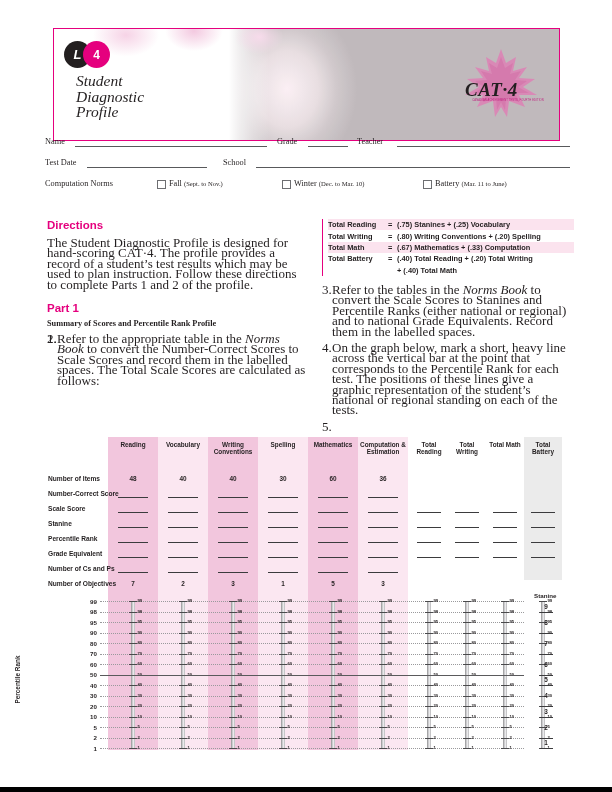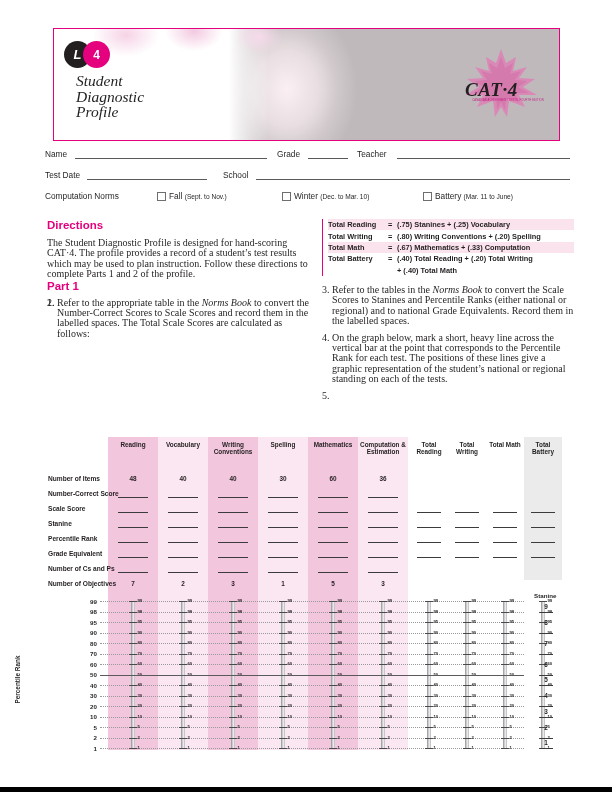--- a/index.html
+++ b/index.html
@@ -62,40 +62,40 @@
     position:absolute; left:16px; top:36px;
     font-family:"Liberation Serif", serif; font-style:italic; font-weight:bold;
     font-size:19px; color:#231f20; letter-spacing:.5px;
   }
   .logo-sub {
     position:absolute; left:17px; top:56px; width:84px; text-align:center;
     font-size:2.6px; color:#c0187c; letter-spacing:.15px; line-height:4px;
   }
 
   
-  .form { position:absolute; left:45px; top:146px; width:525px; font-size:8.3px; }
+  .form { position:absolute; left:45px; top:134px; width:525px; font-size:8.3px;font-family:Liberation Serif, serif; }
   .frow { position:relative; height:21px; }
   .flabel { position:absolute; top:3px; white-space:nowrap; }
   .fline { position:absolute; top:12px; height:0; border-bottom:.8px solid #58595b; }
   .cbox {
     position:absolute; top:4px; width:6.5px; height:6.5px;
     border:.8px solid #6d6e71; background:#fff;
   }
   .cb-label { position:absolute; top:3px; white-space:nowrap; font-size:8.3px; }
   .cb-label small { font-size:6.6px; }
 
   
   .h-pink {
     color:#e5007e; font-weight:bold; font-size:11.5px;
     font-family:"Liberation Sans", sans-serif;
   }
   .col-left { position:absolute; left:47px; top:219px; width:262px; }
   .col-right { position:absolute; left:322px; top:219px; width:252px; }
   .body-serif {
-    font-family:"Liberation Serif", serif; font-size:10px; line-height:10.4px;
+    font-family:"Liberation Serif", serif; font-size:13px; line-height:10.4px;
     color:#231f20; text-align:left;
   }
   .sub-bold {
     font-family:"Liberation Serif", serif; font-weight:bold;
     font-size:8.3px; margin-bottom:1px;
   }
   ol.nums { margin:0; padding:0; list-style:none; }
   ol.nums li { position:relative; padding-left:10px; margin-bottom:6px; }
   ol.nums li .n { position:absolute; left:0; top:0; }
   .ital { font-style:italic; }
@@ -216,21 +216,22 @@
       <span>Battery</span>
       <small>(Mar. 11 to June)</small>
     </span>
   </div>
 </div>
 
 <div class="col-left">
   <div class="h-pink">Directions</div>
   <div class="body-serif" style="margin-top:7px;">The Student Diagnostic Profile is designed for hand-scoring CAT·4. The profile provides a record of a student’s test results which may be used to plan instruction. Follow these directions to complete Parts 1 and 2 of the profile.</div>
 
-  <div class="h-pink" style="">Part 1</div>
+  <div class="h-pink" style="margin-top:12px;">Part 1</div>
+  <div class="sub-bold" style="margin-top:5px;">Summary of Scores and Percentile Rank Profile</div>
 
   <ol class="nums body-serif" style="margin-top:1px;">
     <li>
       <span class="n">1.</span>
     </li>
     <li>
       <span class="n">2.</span>
       <span>Refer to the appropriate table in the </span><span class="ital">Norms Book</span><span> to convert the Number-Correct Scores to Scale Scores and record them in the labelled spaces. The Total Scale Scores are calculated as follows:</span>
     </li>
   </ol>

